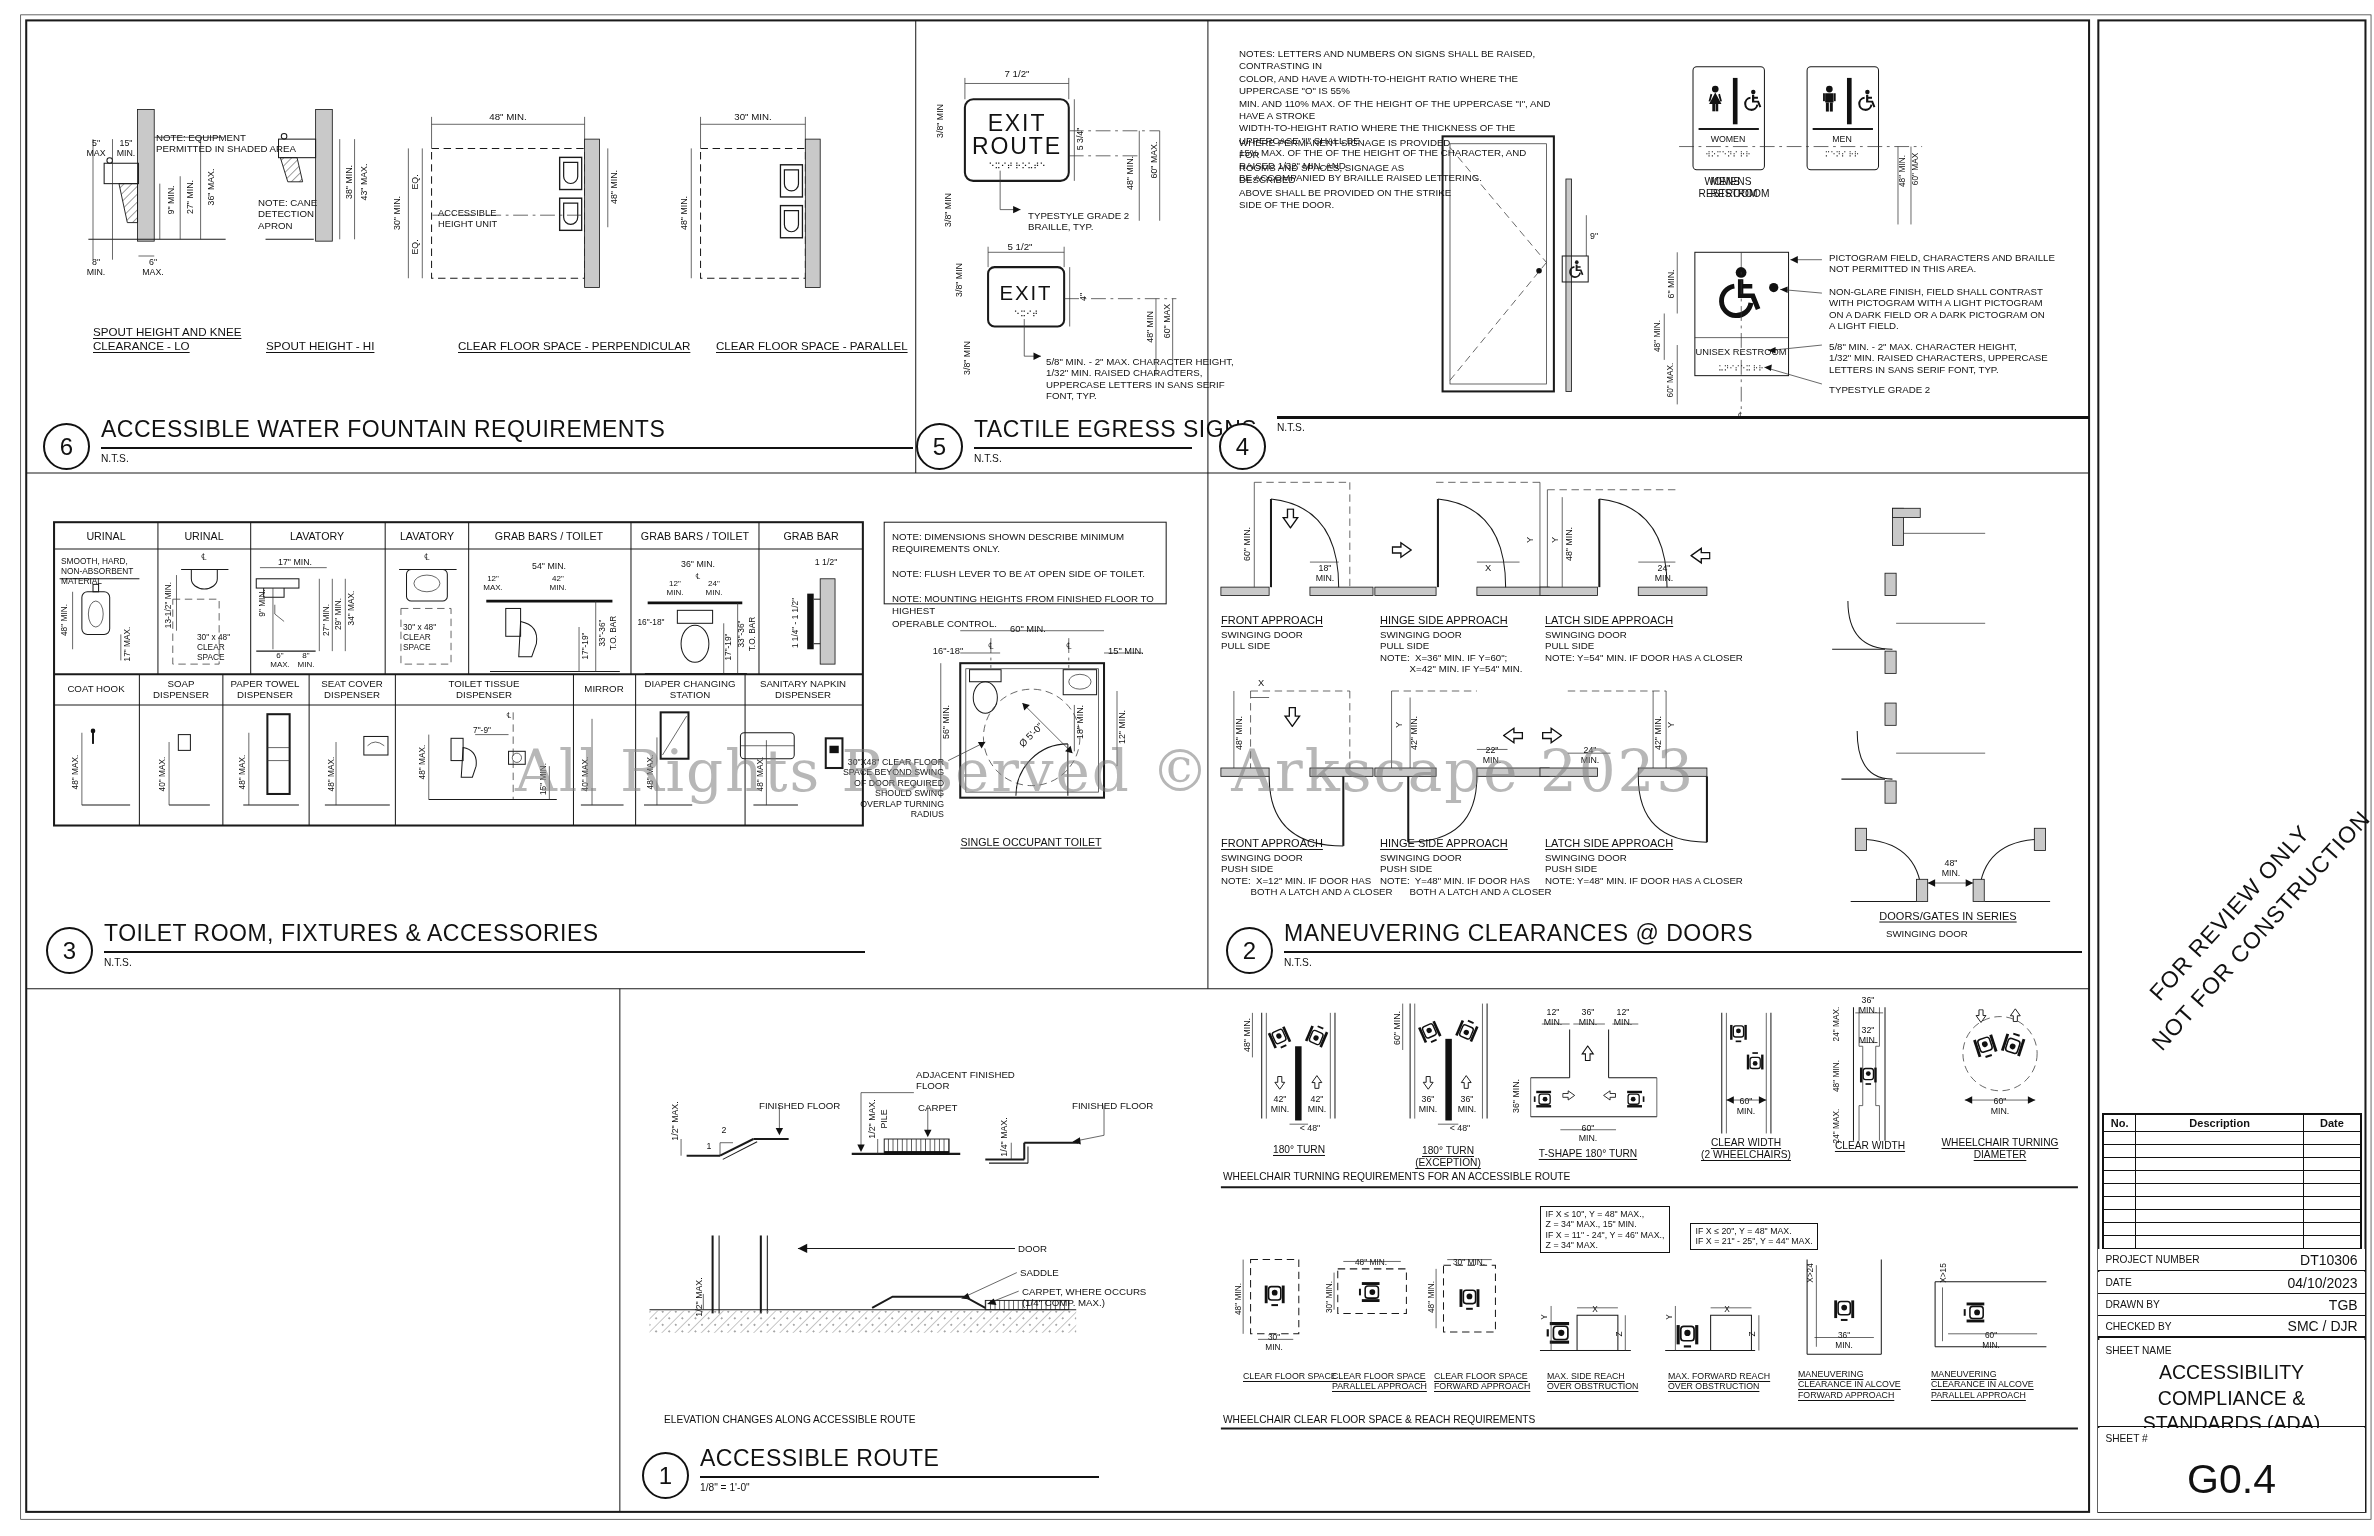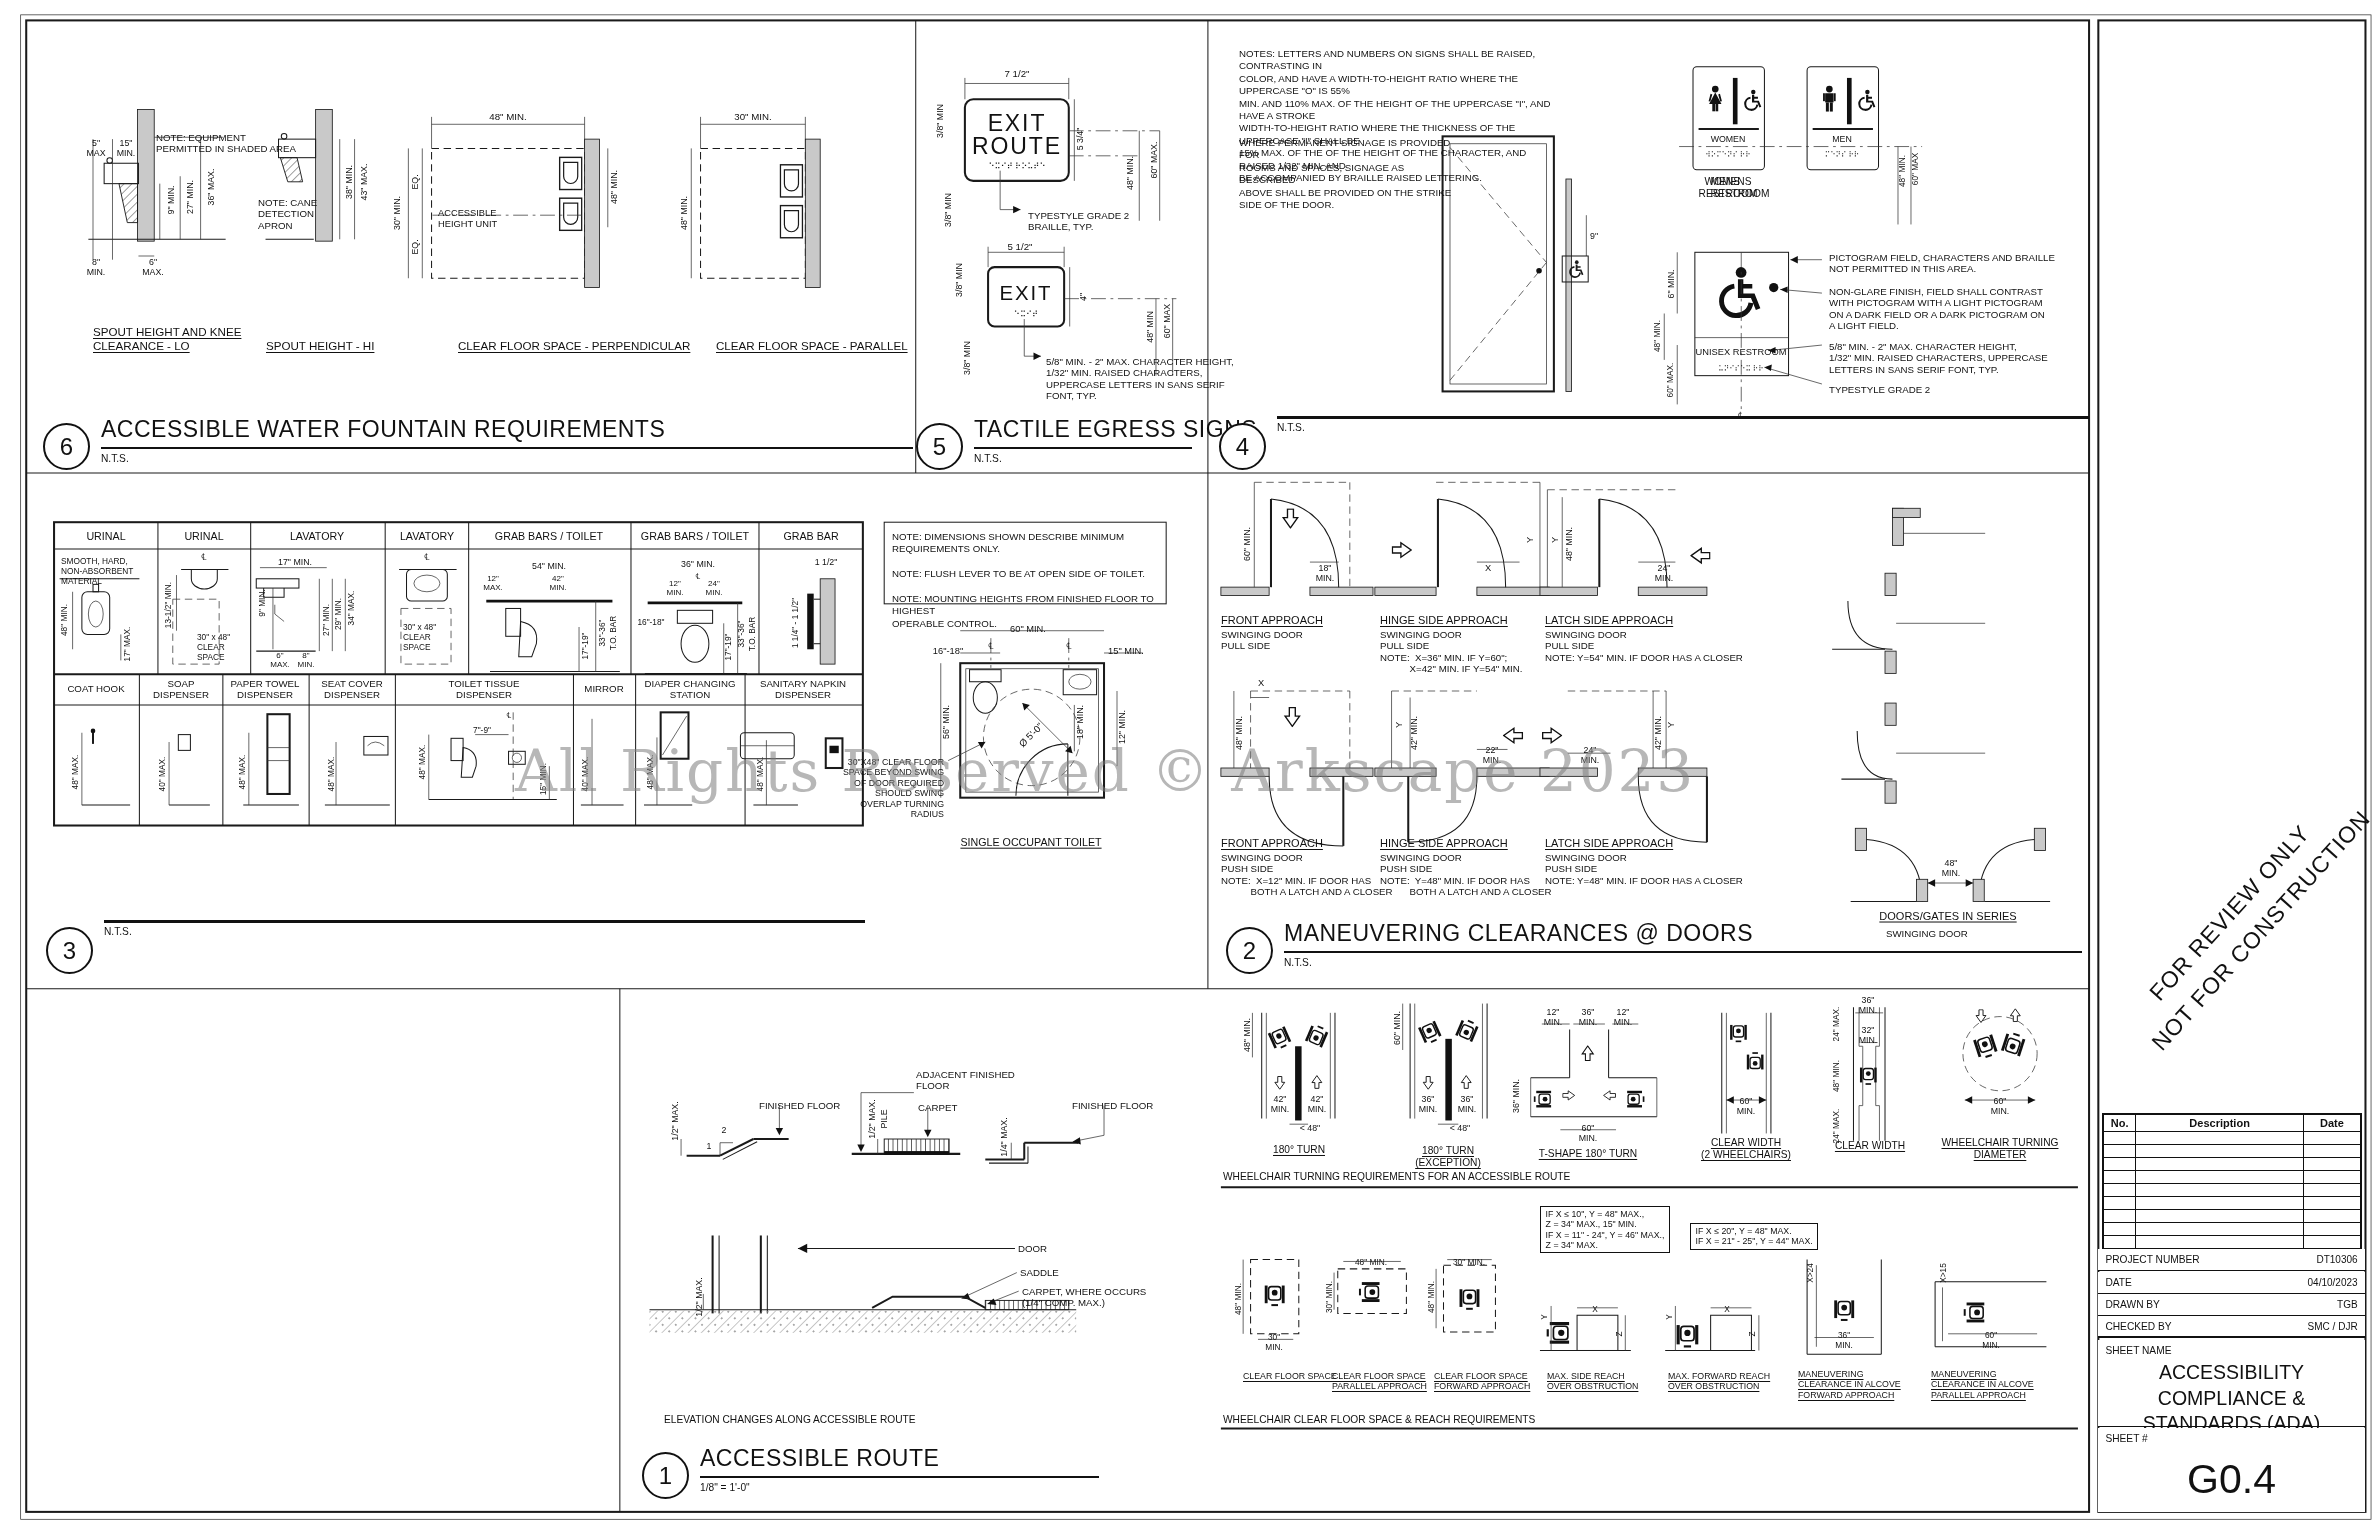--- a/index.html
+++ b/index.html
@@ -30,21 +30,21 @@
       font-size:58px;color:#7d7d7d;opacity:.55;letter-spacing:1.9px;white-space:nowrap;}
   #stamp{position:absolute;left:2094px;top:890px;width:297px;transform:rotate(-48deg);
       transform-origin:50% 50%;text-align:center;font-size:23px;letter-spacing:0.9px;line-height:1.5;white-space:nowrap;}
   #revtable{position:absolute;left:2102px;top:1113px;width:260px;border-collapse:collapse;
       border:2.3px solid #111;background:#fff;}
   #revtable th,#revtable td{border:0.9px solid #111;font-size:11px;padding:0;height:10.2px;}
   #revtable th{font-weight:bold;height:16px;}
   .tbrow{position:absolute;left:2098px;width:267px;height:22px;border-bottom:1.4px solid #111;
       display:flex;align-items:center;justify-content:space-between;padding:0 7.4px;box-sizing:border-box;background:#fff;}
   .tbrow .tl{font-size:10.2px;}
-  .tbrow .tv{font-size:10px;}
+  .tbrow .tv{font-size:14px;}
   .tbsec{position:absolute;left:2098px;width:267px;box-sizing:border-box;background:#fff;}
   .tbsec .seclabel{position:absolute;left:7.4px;top:4.6px;font-size:10.2px;}
   .sheetname{position:absolute;left:0;right:0;top:20.4px;text-align:center;font-size:19.5px;line-height:1.3;}
   .sheetnum{position:absolute;left:0;right:0;top:28px;text-align:center;font-size:41px;}
 </style>
 </head>
 <body>
 
 <div id="sheet">
 
@@ -946,20 +946,21 @@
     <div class="dtext">
       <div class="drule" style="width:812px;"></div>
       <div class="dscale">N.T.S.</div>
     </div>
   </div>
   <div class="dt" style="left:46px;top:920px;">
     <div class="dcircle">
         <span>3</span>
       </div>
     <div class="dtext">
+      <div class="dname">TOILET ROOM, FIXTURES &amp; ACCESSORIES</div>
       <div class="drule" style="width:761px;"></div>
       <div class="dscale">N.T.S.</div>
     </div>
   </div>
   <div class="dt" style="left:1226px;top:920px;">
     <div class="dcircle">
         <span>2</span>
       </div>
     <div class="dtext">
       <div class="dname">MANEUVERING CLEARANCES @ DOORS</div>

